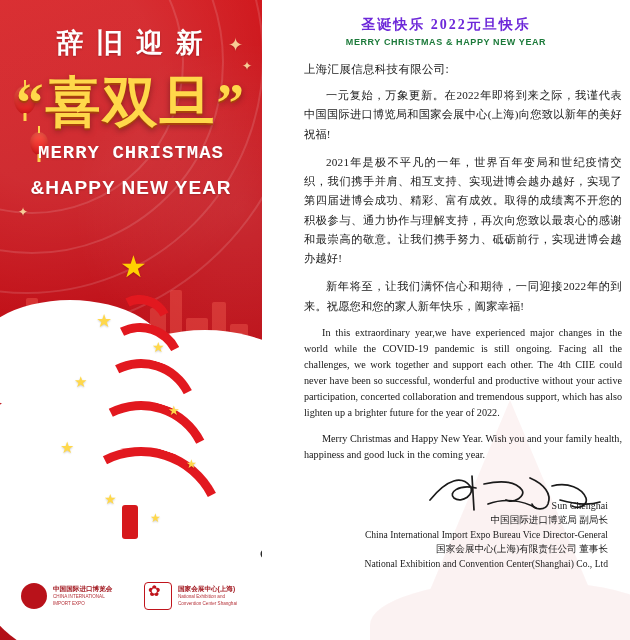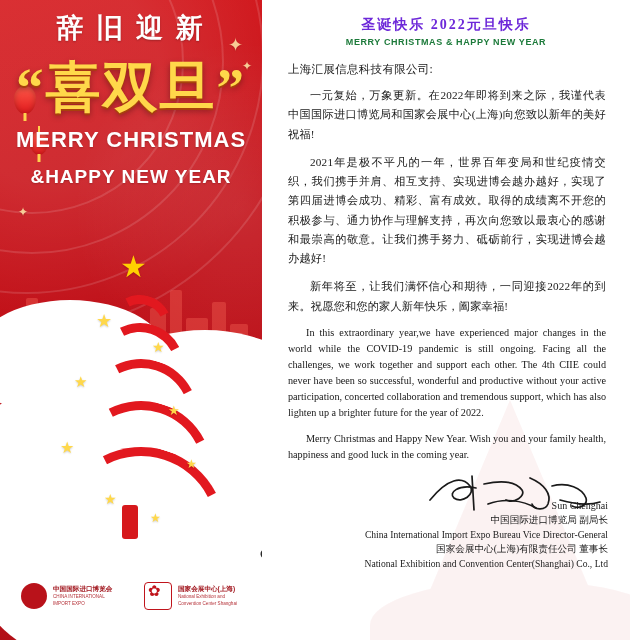--- a/index.html
+++ b/index.html
@@ -23,38 +23,38 @@
   .arc.a1{width:300px;height:300px;left:-120px;top:-90px;}
   .arc.a2{width:380px;height:380px;left:-160px;top:-130px;}
   .arc.a3{width:470px;height:470px;left:-210px;top:-180px;}
   .arc.a4{width:560px;height:560px;left:-260px;top:-230px;}
 
   
   .glow{position:absolute;width:340px;height:340px;right:-150px;top:40px;border-radius:50%;
     background:radial-gradient(circle,rgba(255,255,255,0.10),rgba(255,255,255,0) 70%);}
 
   
-  .l-title{position:absolute;left:0;top:10px;width:262px;text-align:center;}
+  .l-title{position:absolute;left:0;top:25px;width:262px;text-align:center;}
   .ci-line1{
     font-family:"Liberation Serif", serif;
     font-size:27px;font-weight:bold;color:#fff;letter-spacing:3px;
     text-shadow:0 1px 2px rgba(0,0,0,.25);
   }
   .ci-big{
     margin-top:13px;
     font-family:"Liberation Serif", serif;
     font-size:55px;font-weight:bold;line-height:1.05;
     color:#ffd84a;
     text-shadow:0 2px 0 #a8410c, 0 3px 6px rgba(0,0,0,.35);
     letter-spacing:2px;
   }
   .en1{
     margin-top:10px;
-    font-family:Liberation Sans, sans-serif;
-    font-weight:bold;font-size:22px;color:#ffffff;letter-spacing:1px;
+    font-family:Liberation Mono, monospace;
+    font-weight:bold;font-size:19px;color:#ffffff;letter-spacing:1px;
     text-shadow:0 1px 2px rgba(0,0,0,.2);
   }
   .en2{
     margin-top:13px;
     font-family:Liberation Sans, sans-serif;
     font-weight:bold;font-size:19px;color:#ffffff;letter-spacing:1px;
     text-shadow:0 1px 2px rgba(0,0,0,.2);
   }
 
   
@@ -120,21 +120,21 @@
   
   .right{position:absolute;left:262px;top:0;width:368px;height:640px;background:#fff;overflow:hidden;}
   .ghost{position:absolute;right:-40px;bottom:-30px;width:300px;height:300px;opacity:.05;}
   .ghost .gtree{position:absolute;left:60px;top:30px;width:0;height:0;border-left:80px solid transparent;border-right:80px solid transparent;border-bottom:190px solid #c0141c;}
   .ghost .gsnow{position:absolute;left:0;bottom:0;width:300px;height:90px;border-radius:50% 50% 0 0;background:#c0141c;}
 
   .r-head{position:absolute;left:0;top:16px;width:368px;text-align:center;}
   .r-cn{font-family:"Liberation Serif", serif;font-size:14px;font-weight:bold;color:#6d28d9;letter-spacing:2px;}
   .r-en{margin-top:3px;font-size:9px;font-weight:bold;color:#1c7a3a;letter-spacing:.6px;}
 
-  .body-txt{position:absolute;left:26px;top:62px;width:318px;}
+  .body-txt{position:absolute;left:42px;top:62px;width:318px;}
   .salute{font-family:"Liberation Serif", serif;font-size:11.5px;color:#1a1a1a;letter-spacing:.3px;}
   .p-cn{font-family:"Liberation Serif", serif;font-size:11.2px;line-height:1.72;color:#1a1a1a;
     text-align:justify;text-justify:inter-ideograph;margin-top:9px;text-indent:22px;letter-spacing:.2px;}
   .p-en{font-family:"Liberation Serif", serif;font-size:10.2px;line-height:1.58;color:#161616;
     text-align:justify;margin-top:9px;text-indent:18px;}
 
   .sign{position:absolute;right:22px;top:470px;width:200px;height:46px;}
   .sign svg{position:absolute;right:0;top:0;}
 
   .sig-block{position:absolute;right:22px;top:498px;width:300px;text-align:right;

